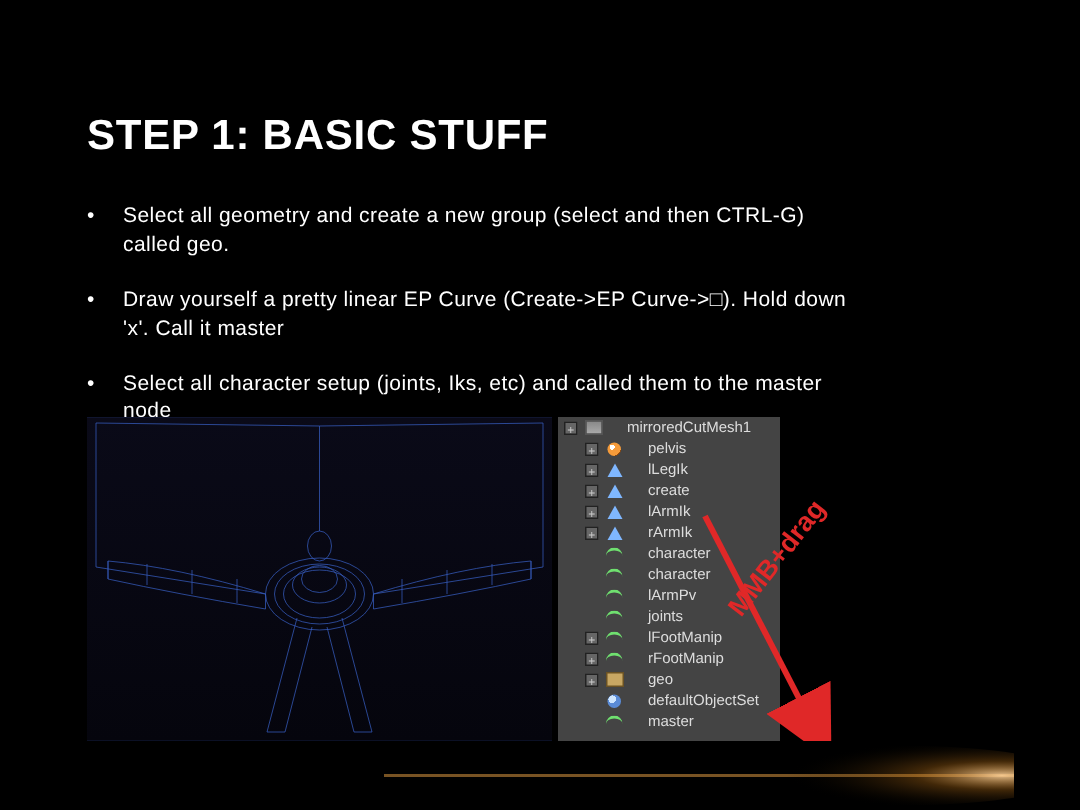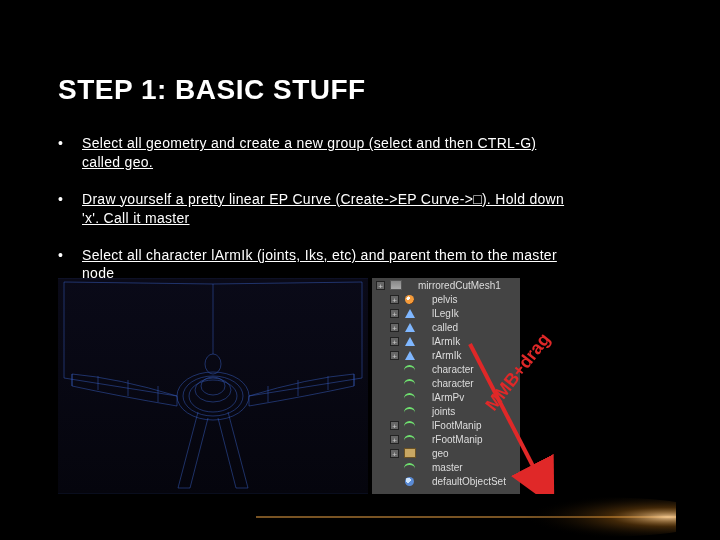--- a/index.html
+++ b/index.html
@@ -2,21 +2,21 @@
 <html><head>
 <meta charset="utf-8">
 <style>
   * { box-sizing: border-box; margin: 0; padding: 0; }
   html, body { width: 720px; height: 540px; background: #000; font-family: Arial, Helvetica, sans-serif; color: #fff; overflow: hidden; position: relative; }
   .slide { width: 636px; height: 540px; position: relative; padding: 74px 58px 0 58px; }
   .title { font-size: 28px; font-weight: 700; letter-spacing: 0.5px; margin-bottom: 28px; }
   .bullets { list-style: none; }
   .bullets li { display: flex; font-size: 14px; line-height: 1.35; margin-bottom: 18px; letter-spacing: 0.3px; }
   .bullets li .dot { width: 24px; flex: 0 0 24px; }
-  .bullets li .txt { flex: 1; text-decoration: underline; }
+  .bullets li .txt { flex: 1; }
   .imgrow { position: absolute; left: 58px; top: 278px; display: flex; }
   .viewport { width: 310px; height: 216px; background: linear-gradient(#0a0a18,#05050d); position: relative; overflow: hidden; }
   .viewport svg { position:absolute; inset:0; }
   .outliner { width: 148px; height: 216px; background: #444; margin-left: 4px; position: relative; font-size: 10px; color: #ddd; }
   .outliner .row { display:flex; align-items:center; height:14px; padding-left:4px; gap:4px; }
   .outliner .plus { width:9px; height:9px; background:#666; color:#ccc; font-size:8px; line-height:9px; text-align:center; border:1px solid #222; flex:0 0 9px;}
   .outliner .ix { width:13px; height:11px; flex:0 0 13px; display:flex; align-items:center; justify-content:center;}
   .outliner .ix.joint::before{content:"";width:9px;height:9px;border-radius:50%;background:radial-gradient(circle at 35% 35%, #fff 0 20%, #f59b3a 21% 70%, #a04a00 71% 100%);display:block;}
   .outliner .ix.handle::before{content:"";width:0;height:0;border-left:5px solid transparent;border-right:5px solid transparent;border-bottom:9px solid #7fb7ff;display:block;}
   .outliner .ix.curve::before{content:"";width:11px;height:7px;border-top:2px solid #6fe06f;border-radius:8px 8px 0 0;display:block;}
@@ -37,21 +37,21 @@
       <li>
         <span class="dot">•</span>
         <span class="txt">Select all geometry and create a new group (select and then CTRL-G) called geo.</span>
       </li>
       <li>
         <span class="dot">•</span>
         <span class="txt">Draw yourself a pretty linear EP Curve (Create-&gt;EP Curve-&gt;□). Hold down 'x'. Call it master</span>
       </li>
       <li>
         <span class="dot">•</span>
-        <span class="txt">Select all character lArmIk (joints, Iks, etc) and parent them to the master node</span>
+        <span class="txt">Select all character setup (joints, Iks, etc) and called them to the master node</span>
       </li>
     </ul>
 
   <div class="imgrow">
     <div class="viewport">
       <svg viewBox="0 0 310 216">
         <g stroke="#3a62c8" stroke-width="0.5" fill="none" opacity="0.95">
           <ellipse cx="155" cy="118" rx="36" ry="24"></ellipse>
           <ellipse cx="155" cy="118" rx="30" ry="20"></ellipse>
           <ellipse cx="155" cy="118" rx="24" ry="16"></ellipse>
@@ -97,21 +97,21 @@
           <span class="lbl">pelvis</span>
         </div>
         <div class="row indent1">
           <span class="plus">+</span>
           <span class="ix handle"></span>
           <span class="lbl">lLegIk</span>
         </div>
         <div class="row indent1">
           <span class="plus">+</span>
           <span class="ix handle"></span>
-          <span class="lbl">called</span>
+          <span class="lbl">create</span>
         </div>
         <div class="row indent1">
           <span class="plus">+</span>
           <span class="ix handle"></span>
           <span class="lbl">lArmIk</span>
         </div>
         <div class="row indent1">
           <span class="plus">+</span>
           <span class="ix handle"></span>
           <span class="lbl">rArmIk</span>
@@ -146,27 +146,27 @@
           <span class="ix curve"></span>
           <span class="lbl">rFootManip</span>
         </div>
         <div class="row indent1">
           <span class="plus">+</span>
           <span class="ix group"></span>
           <span class="lbl">geo</span>
         </div>
         <div class="row indent1">
           <span class="plus" style="visibility: hidden;"></span>
-          <span class="ix curve"></span>
-          <span class="lbl">master</span>
+          <span class="ix set"></span>
+          <span class="lbl">defaultObjectSet</span>
         </div>
         <div class="row indent1">
           <span class="plus" style="visibility: hidden;"></span>
-          <span class="ix set"></span>
-          <span class="lbl">defaultObjectSet</span>
+          <span class="ix curve"></span>
+          <span class="lbl">master</span>
         </div>
       </div>
 
     <svg class="arrow" viewBox="0 0 240 216">
       <defs>
         <marker id="ah" markerWidth="12" markerHeight="12" refX="2" refY="6" orient="auto">
           <path d="M0,0 L12,6 L0,12 Z" fill="#e02828"></path>
         </marker>
       </defs>
       <line x1="94" y1="66" x2="160" y2="194" stroke="#e02828" stroke-width="4" marker-end="url(#ah)"></line>

